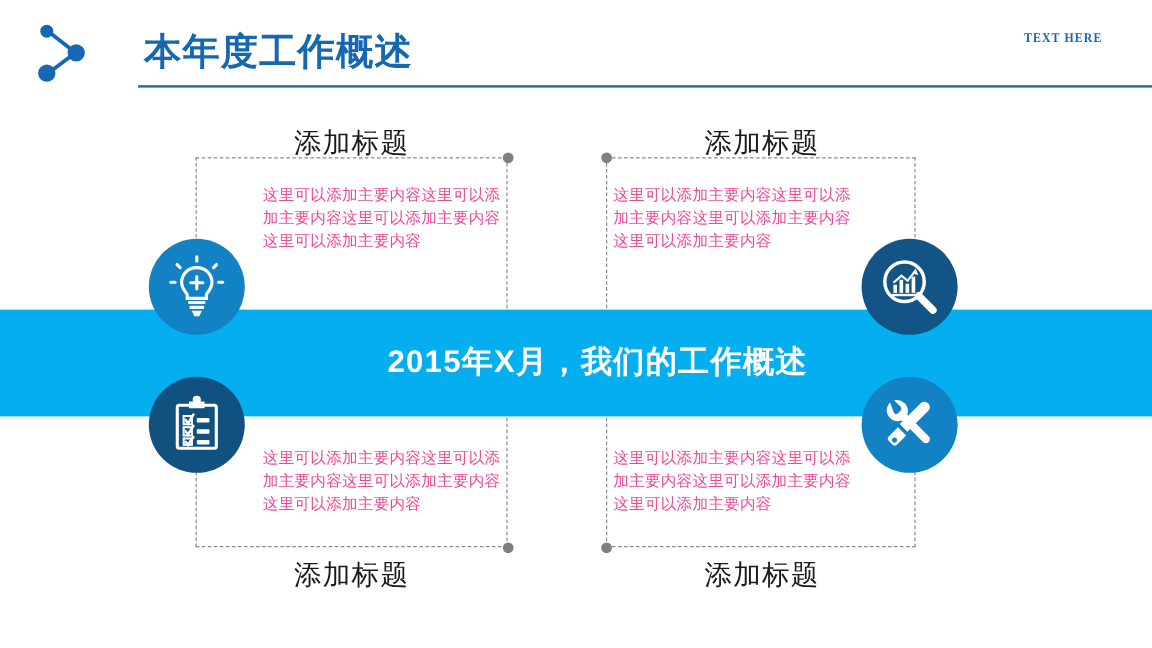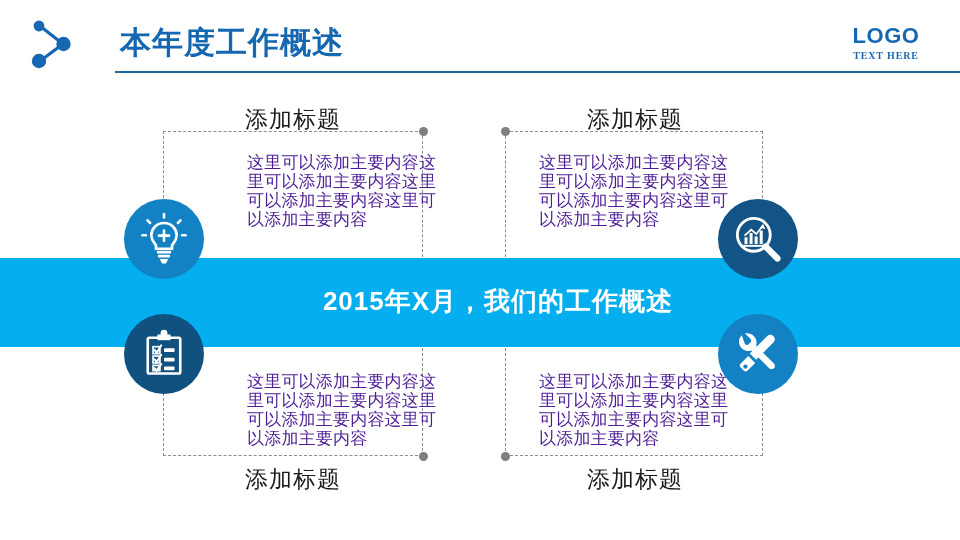--- a/index.html
+++ b/index.html
@@ -76,23 +76,22 @@
     font-size:23px; font-weight:normal; color:#1a1a1a;
     letter-spacing:1px;
   }
   #title-tl { left:163px; top:104px; }
   #title-tr { left:505px; top:104px; }
   #title-bl { left:163px; top:464px; }
   #title-br { left:505px; top:464px; }
 
   .panel-body {
     position:absolute; width:206px;
-    font-size:17px; line-height:19px; color:#4c1d95;
+    font-size:13px; line-height:19px; color:#ec4899;
     letter-spacing:0.2px;
-    margin-left:28px;
   }
   #body-tl { left:219px; top:153px; }
   #body-tr { left:511px; top:153px; }
   #body-bl { left:219px; top:372px; }
   #body-br { left:511px; top:372px; }
 
   
   .icon-circle {
     position:absolute; width:80px; height:80px; border-radius:50%;
     z-index:4; display:flex; align-items:center; justify-content:center;
@@ -116,21 +115,20 @@
       <circle cx="41.5" cy="28" r="7.2" fill="#1667B2"></circle>
       <circle cx="17" cy="45" r="7.2" fill="#1667B2"></circle>
     </svg>
   </span>
 
   <div id="page-title">本年度工作概述</div>
 
   <div id="header-rule"></div>
 
   <div id="logo-box">
-    <div id="logo-main">LOGO</div>
     <div id="logo-sub">TEXT HERE</div>
   </div>
 </div>
 
 <div id="band"></div>
 <div id="band-text">2015年X月，我们的工作概述</div>
 
 <div class="dashbox" id="box-tl"></div>
 <div class="dashbox" id="box-tr"></div>
 <div class="dashbox" id="box-bl"></div>

